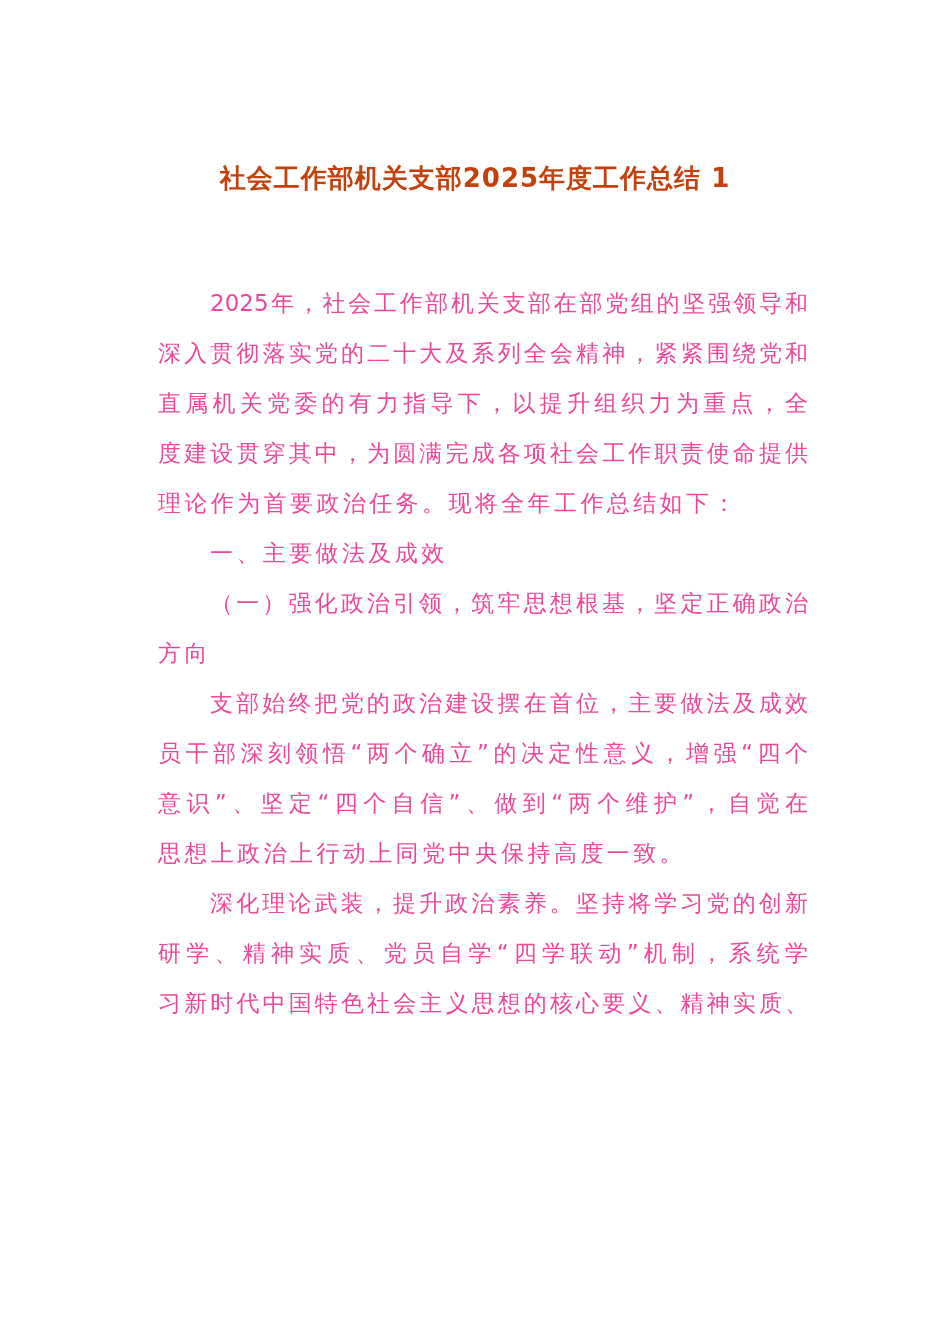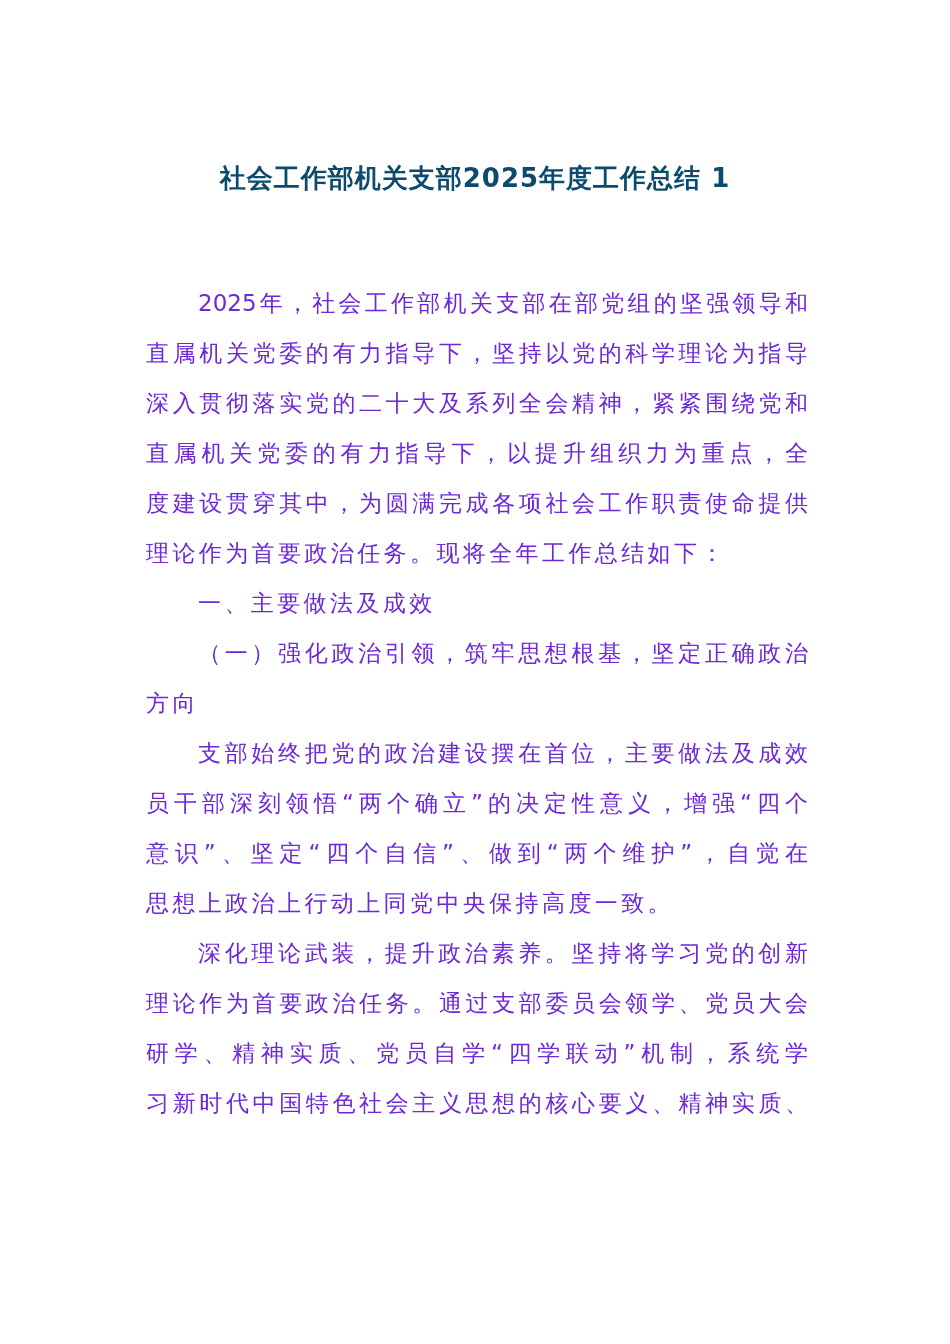--- a/index.html
+++ b/index.html
@@ -24,57 +24,57 @@
     .title {
       position: absolute;
       top: 158px;
       left: 0;
       width: 950px;
       text-align: center;
       font-size: 26px;
       font-weight: bold;
       letter-spacing: 1px;
       line-height: 40px;
-      color: #0c4a6e;
+      color: #c2410c;
     }
     .body {
       position: absolute;
       top: 283px;
       left: 146px;
       width: 662px;
     }
     .line {
       height: 50px;
       line-height: 40px;
       font-size: 23px;
       white-space: nowrap;
       text-align: justify;
       text-align-last: justify;
-      color: #6d28d9;
+      color: #ec4899;
+      margin-left: 12px;
     }
     .line.last {
       text-align-last: left;
       letter-spacing: 3.4px;
     }
     .line.indent {
       padding-left: 52px;
     }
   </style>
 </head>
 <body>
 
 <div class="page">
 
   <div class="title">社会工作部机关支部2025年度工作总结 1</div>
 
   <div class="body">
 
     <div>
       <div class="line indent">2025年，社会工作部机关支部在部党组的坚强领导和</div>
-      <div class="line">直属机关党委的有力指导下，坚持以党的科学理论为指导</div>
       <div class="line">深入贯彻落实党的二十大及系列全会精神，紧紧围绕党和</div>
       <div class="line">直属机关党委的有力指导下，以提升组织力为重点，全</div>
       <div class="line">度建设贯穿其中，为圆满完成各项社会工作职责使命提供</div>
       <div class="line last">理论作为首要政治任务。现将全年工作总结如下：</div>
     </div>
 
     <div>
       <div class="line indent last">一、主要做法及成效</div>
     </div>
 
@@ -85,19 +85,18 @@
 
     <div>
       <div class="line indent">支部始终把党的政治建设摆在首位，主要做法及成效</div>
       <div class="line">员干部深刻领悟“两个确立”的决定性意义，增强“四个</div>
       <div class="line">意识”、坚定“四个自信”、做到“两个维护”，自觉在</div>
       <div class="line last">思想上政治上行动上同党中央保持高度一致。</div>
     </div>
 
     <div>
       <div class="line indent">深化理论武装，提升政治素养。坚持将学习党的创新</div>
-      <div class="line">理论作为首要政治任务。通过支部委员会领学、党员大会</div>
       <div class="line">研学、精神实质、党员自学“四学联动”机制，系统学</div>
       <div class="line">习新时代中国特色社会主义思想的核心要义、精神实质、</div>
     </div>
 
   </div>
 </div>
 
 </body></html>

